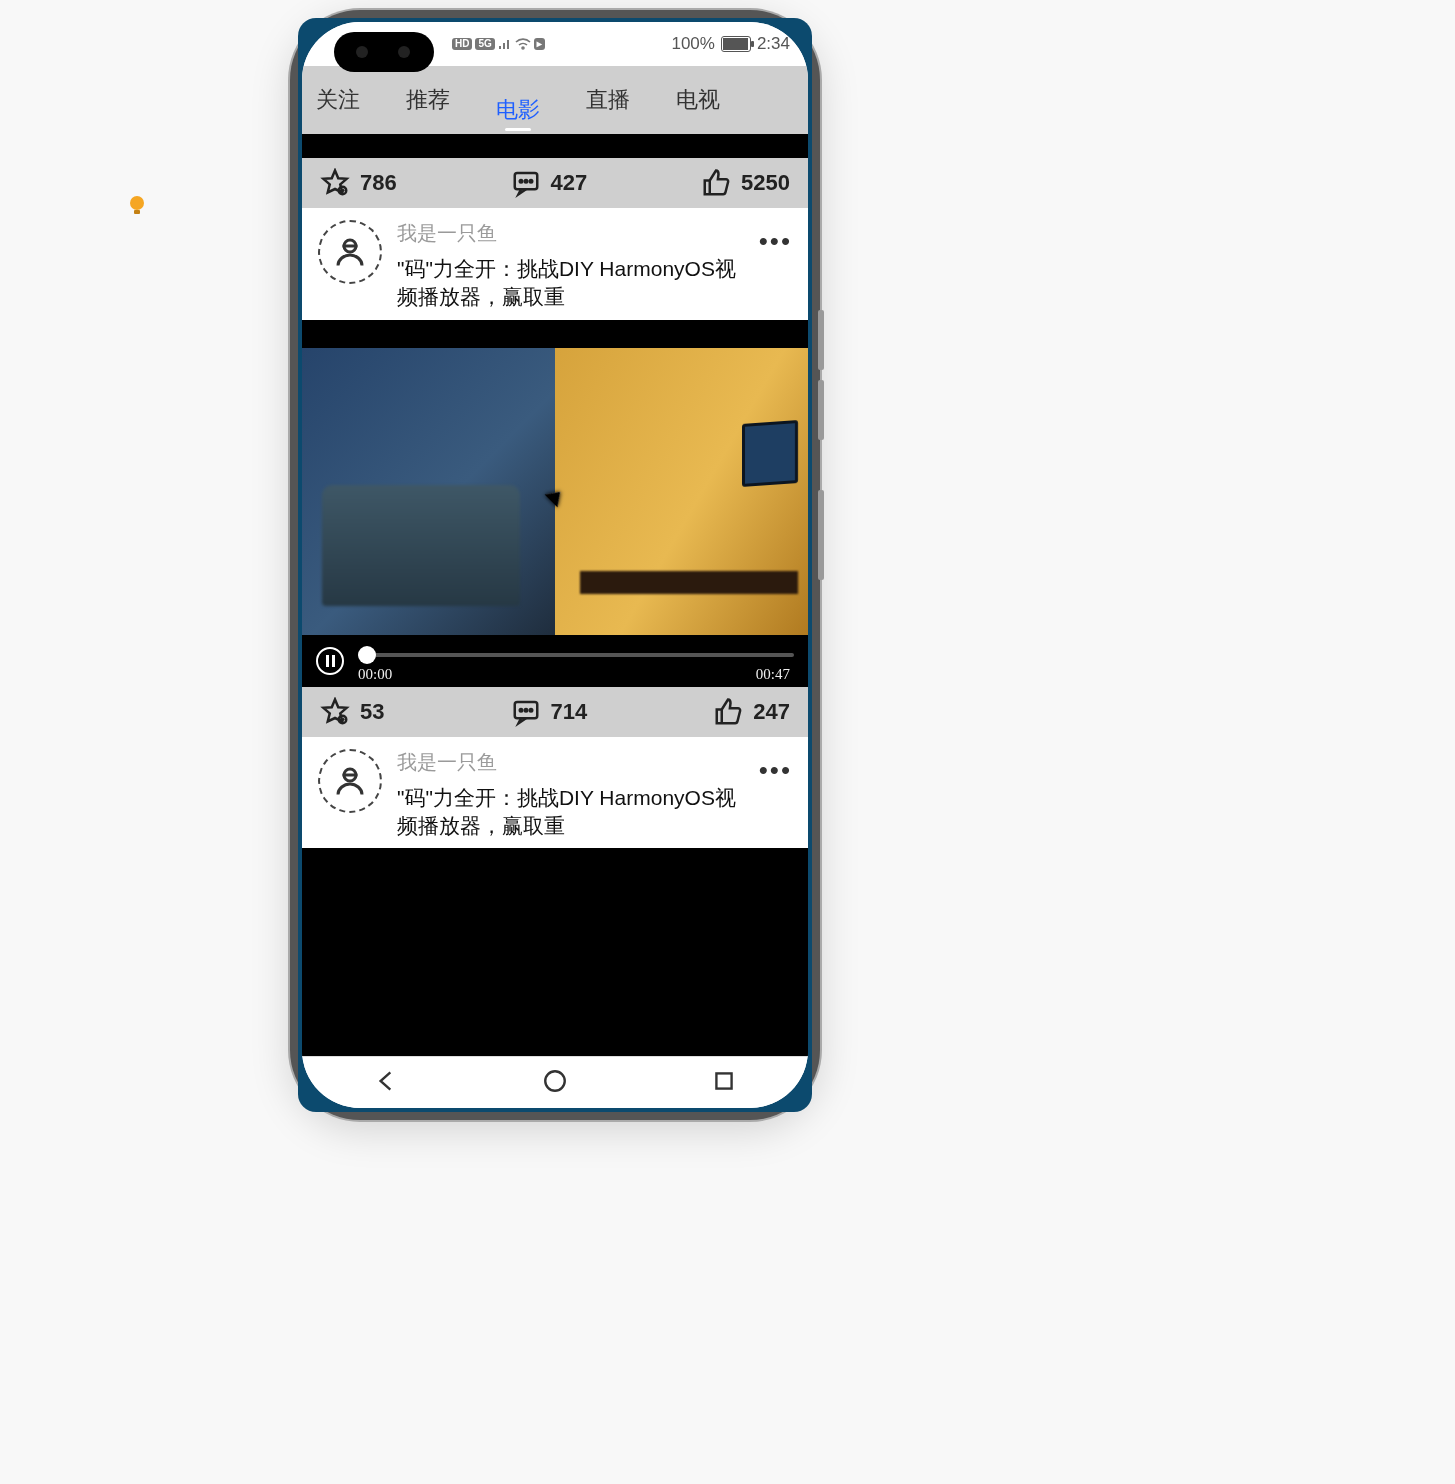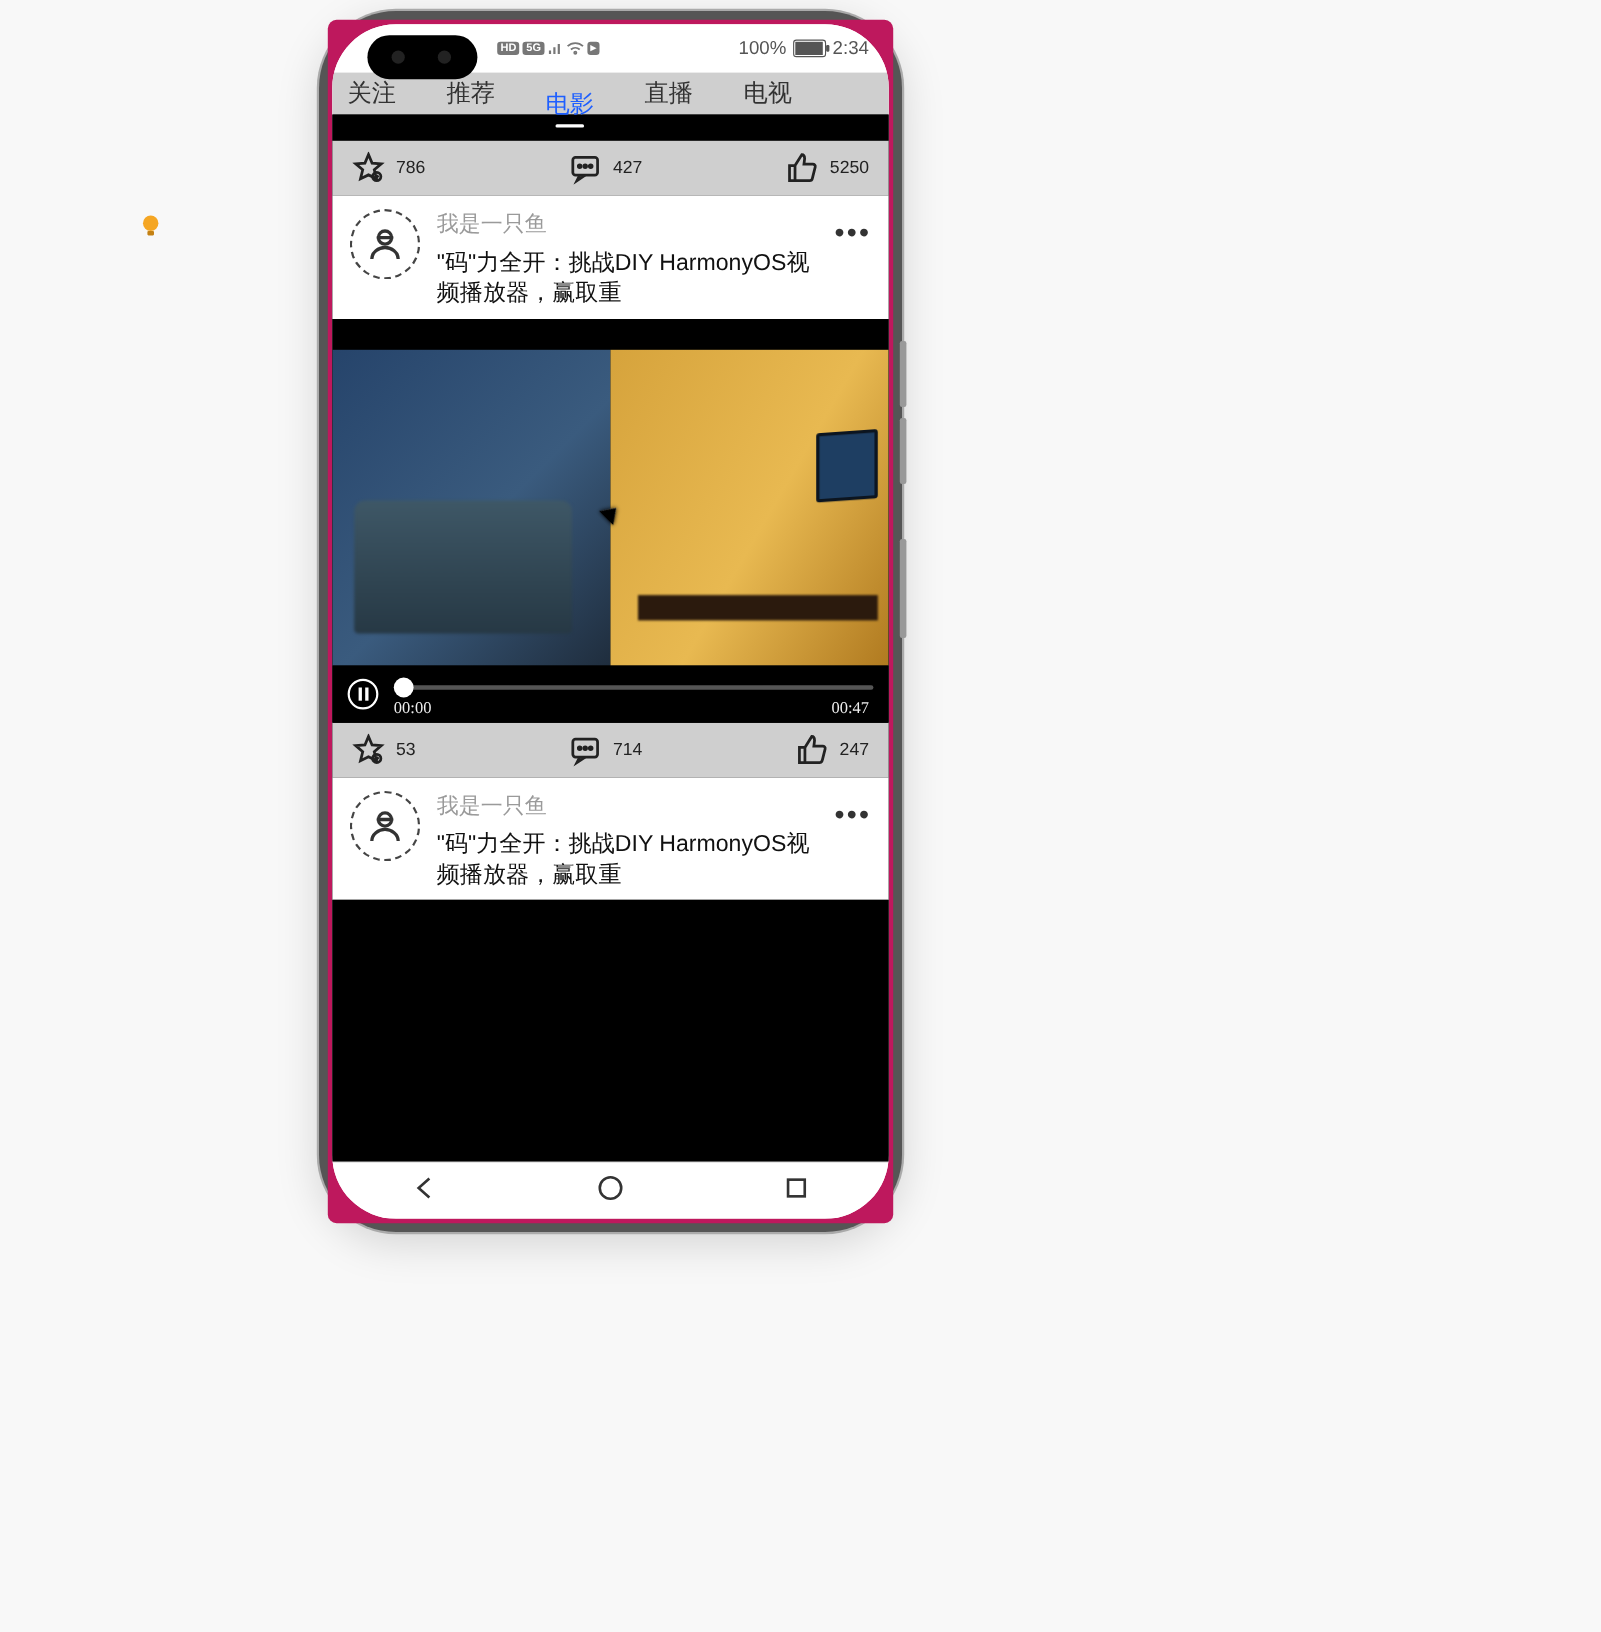--- a/index.html
+++ b/index.html
@@ -24,22 +24,22 @@
     width: 530px;
     height: 1110px;
     border-radius: 70px;
     background: #555;
     box-shadow: 0 0 0 2px #aaa, 0 10px 40px rgba(0,0,0,.15);
     padding: 8px;
   }
   .phone-inner {
     width: 100%;
     height: 100%;
-    border-radius: 8px;
-    background: #be185d;
+    border-radius: 18px;
+    background: #0c4a6e;
     padding: 4px;
   }
   .screen {
     width: 100%;
     height: 100%;
     border-radius: 58px;
     background: #fff;
     overflow: hidden;
     display: flex;
     flex-direction: column;
@@ -86,21 +86,21 @@
   }
   .status-right{margin-left:auto;display:flex;align-items:center;gap:6px;font-size:17px;color:#555;}
   .battery{
     width:30px;height:16px;border:1.5px solid #555;border-radius:3px;position:relative;
   }
   .battery::after{content:"";position:absolute;right:-4px;top:4px;width:3px;height:6px;background:#555;border-radius:1px;}
   .battery .fill{position:absolute;left:1px;top:1px;bottom:1px;width:90%;background:#555;}
 
   .tabs {
     background:#cfcfcf;
-    height:38px;
+    height:68px;
     display:flex;
     align-items:center;
     padding:0 14px;
     gap:46px;
     font-size:22px;
     color:#333;
   }
   .tab{position:relative;cursor:pointer;}
   .tab.active{color:#1e5fff;margin-top:20px;}
   .tab.active::after{
@@ -115,22 +115,23 @@
     flex-direction:column;
   }
   .black-strip{background:#000;height:24px;}
   .stats-bar{
     background:#cfcfcf;
     height:50px;
     display:flex;
     align-items:center;
     justify-content:space-between;
     padding:0 18px;
-    font-size:16px;
+    font-size:22px;
     color:#222;
+    font-weight:bold;
   }
   .stat{display:flex;align-items:center;gap:10px;}
   .stat svg{width:30px;height:30px;stroke:#222;stroke-width:2;fill:none;}
 
   .post-header{
     background:#fff;
     display:flex;
     padding:12px 16px 8px 16px;
     gap:15px;
   }

